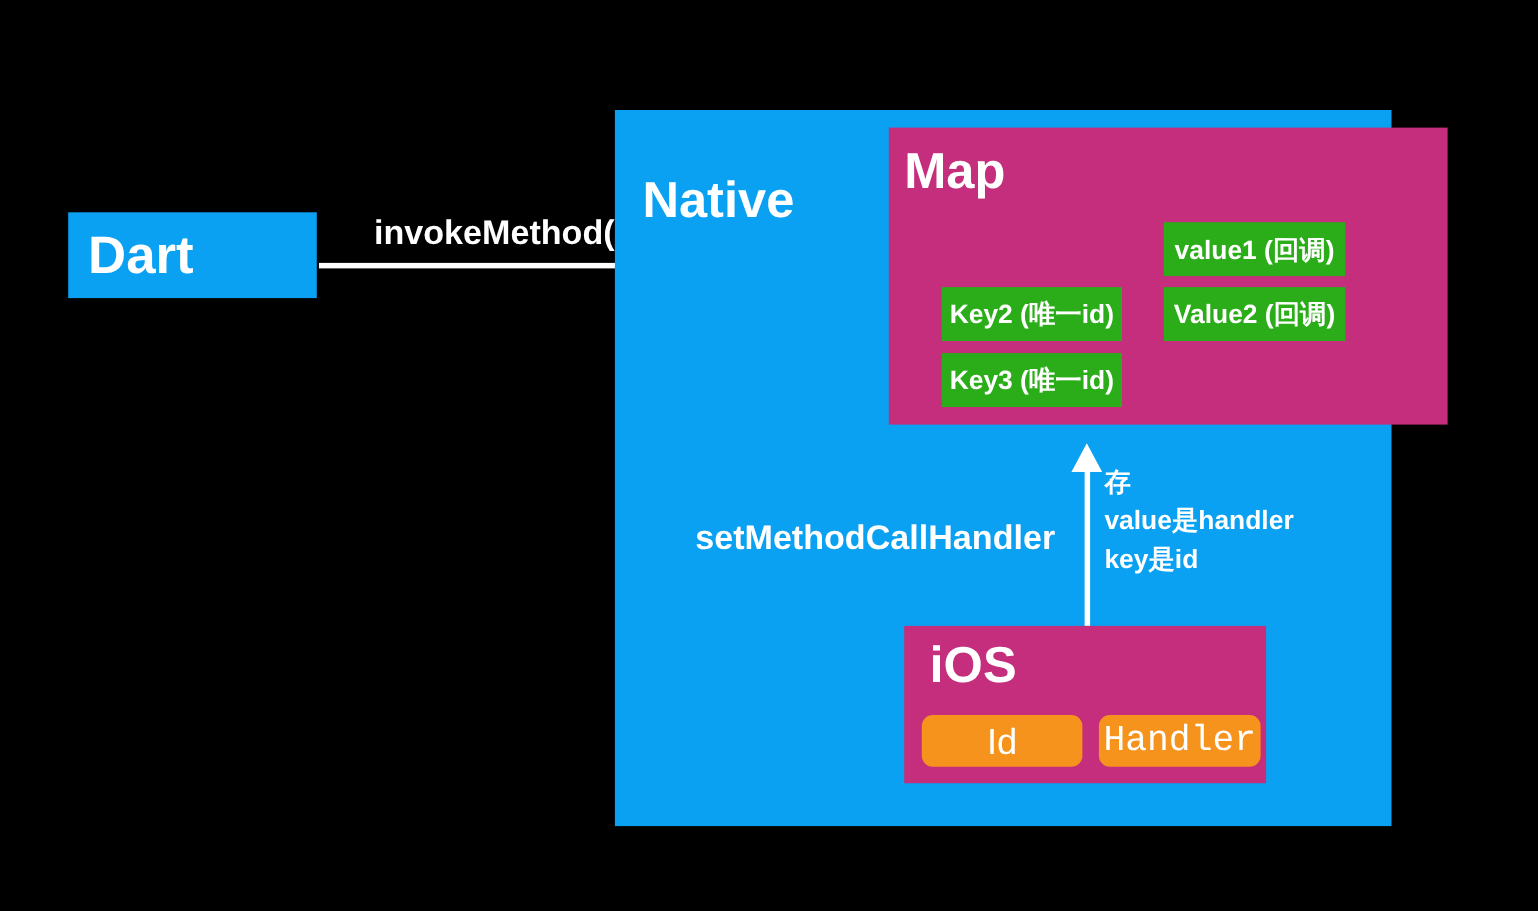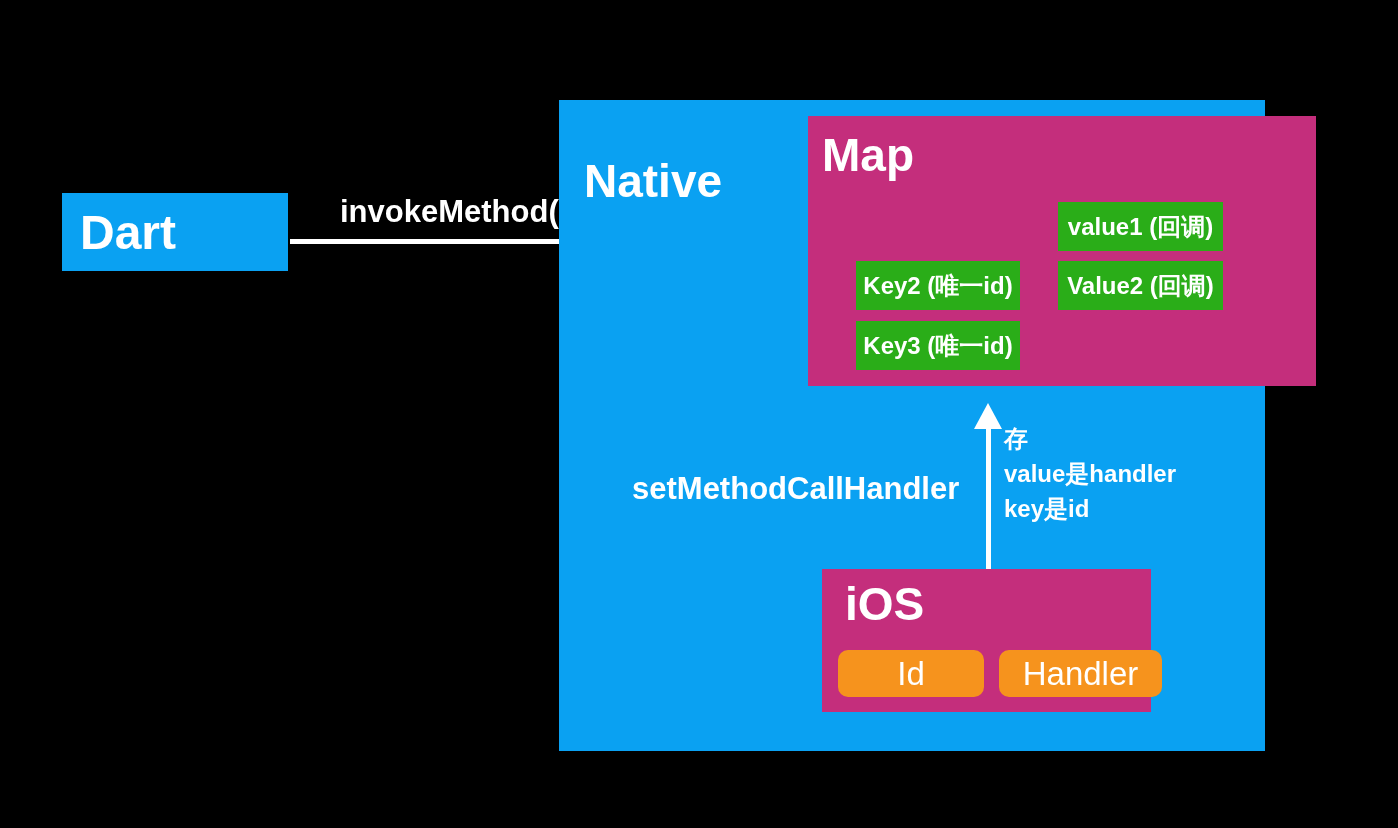--- a/index.html
+++ b/index.html
@@ -95,21 +95,21 @@
   .ios-title {
     position: absolute; left: 23px; top: 8px;
     font-size: 46px; font-weight: 700;
   }
   .ios-cell {
     position: absolute; top: 81px; height: 47px;
     display: flex; align-items: center; justify-content: center;
     font-size: 33px; font-weight: 400; white-space: nowrap; border-radius: 10px;
   }
   .id-cell      { left: 16px;  width: 146px; }
-  .handler-cell { left: 177px; width: 163px; }
+  .handler-cell { left: 177px; width: 147px; font-family: Liberation Mono, monospace; }
 </style>
 </head>
 <body>
 
 <div class="stage">
 
   <div class="box blue-box dart-box">
     <span class="dart-label">Dart</span>
   </div>
 

